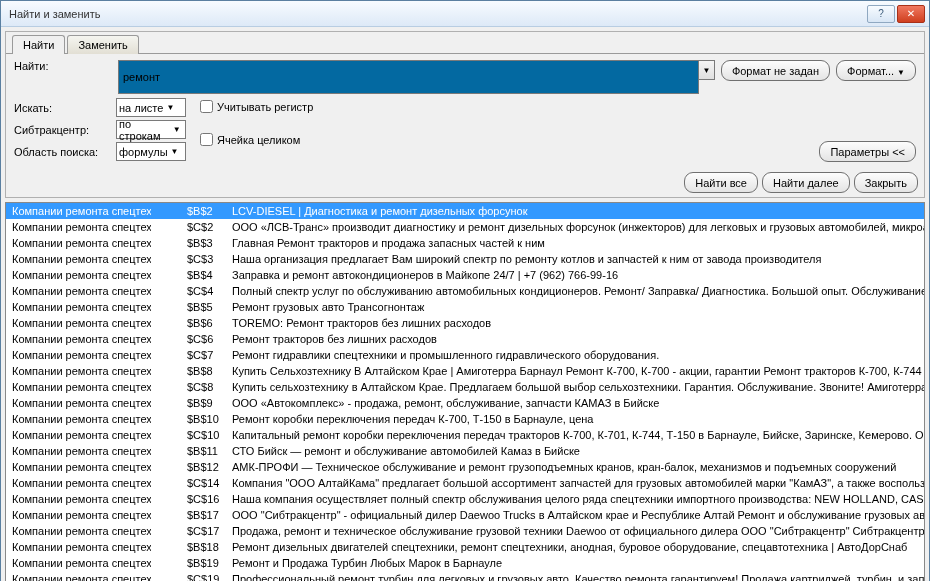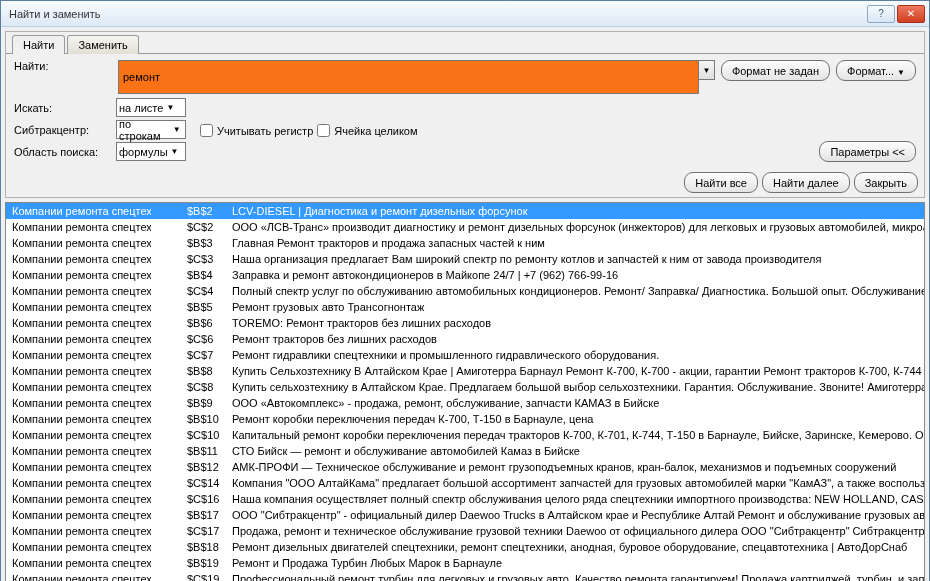--- a/index.html
+++ b/index.html
@@ -13,31 +13,31 @@
 .body-area{flex:1;background:#f0f0f0;display:flex;flex-direction:column;padding:4px}
 .top-panel{border:1px solid #b0b0b0;background:#f0f0f0;margin-bottom:4px}
 .tabs{display:flex;padding:2px 2px 0 6px;background:#f0f0f0}
 .tab{padding:3px 10px;border:1px solid #9a9a9a;border-bottom:none;background:linear-gradient(#fff,#ece9e0);margin-right:2px;border-radius:3px 3px 0 0;position:relative;top:1px}
 .tab.active{background:#f0f0f0;z-index:2}
 .tab:not(.active){background:linear-gradient(#f5f5f0,#e2dfd4)}
 .tab-content{border-top:1px solid #9a9a9a;padding:6px 8px;background:#f0f0f0}
 .row{display:flex;align-items:flex-start;margin-bottom:4px;gap:6px}
 .lbl{width:98px;text-align:left}
 .search-combo{flex:1;display:flex}
-.search-input{flex:1;height:24px;border:1px solid #7a7a7a;padding:16px 4px;background:#f97316}
+.search-input{flex:1;height:24px;border:1px solid #7a7a7a;padding:16px 4px;background:#0369a1}
 .combo-btn{width:16px;height:20px;border:1px solid #7a7a7a;border-left:none;background:linear-gradient(#f5f5f5,#e0e0e0);display:flex;align-items:center;justify-content:center;font-size:8px}
 .btn{height:21px;padding:0 10px;border:1px solid #707070;border-radius:9px;background:linear-gradient(#fdfdfd,#e4e4e4);cursor:pointer;white-space:nowrap}
 .btn .arrow{font-size:8px;margin-left:3px}
 .options-grid{display:flex;gap:14px;margin-top:0}
 .opt-col-left{display:flex;flex-direction:column;gap:3px}
 .opt-row{display:flex;align-items:center;gap:4px}
 .opt-row .lbl{width:98px}
 .sel{width:70px;height:19px;border:1px solid #7a7a7a;background:#fff;padding:0 2px;display:flex;align-items:center;justify-content:flex-start}
 .sel .arrow{width:14px;text-align:center;font-size:8px}
-.chk-col{display:flex;gap:4px;padding-top:2px}
+.chk-col{display:flex;flex-direction:column;gap:20px;padding-top:2px}
 .chk{display:flex;align-items:center;gap:4px}
 .chk input{width:13px;height:13px}
 .param-btn-row{display:flex;justify-content:flex-end;margin-top:-20px}
 .bottom-btns{display:flex;justify-content:flex-end;gap:4px;padding:4px 6px}
 .results{flex:1;border:1px solid #888;background:#fff;display:flex;flex-direction:column;overflow:hidden}
 .rhdr{display:flex;background:linear-gradient(#fdfdfd,#ebebeb);border-bottom:1px solid #c0c0c0;height:20px;align-items:center}
 .rhdr div{padding:0 6px;border-right:1px solid #d4d4d4;height:100%;display:flex;align-items:center;color:#333}
 .c1{width:145px}.c2{width:30px}.c3{width:45px}.c4{flex:1}
 .rbody{flex:1;overflow:hidden}
 .rrow{display:flex;height:16px;align-items:center;white-space:nowrap;overflow:hidden}

